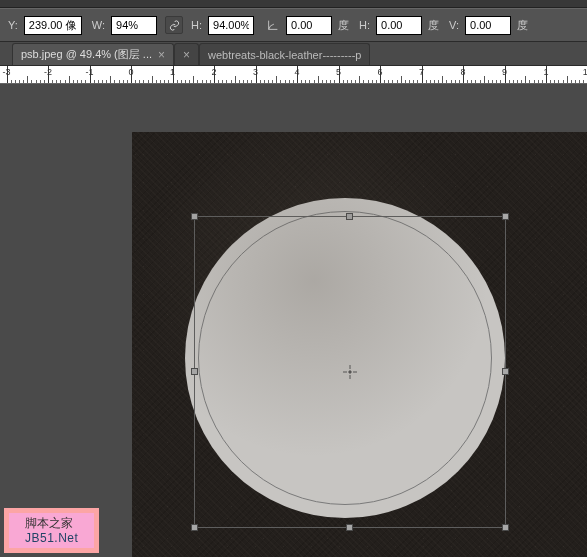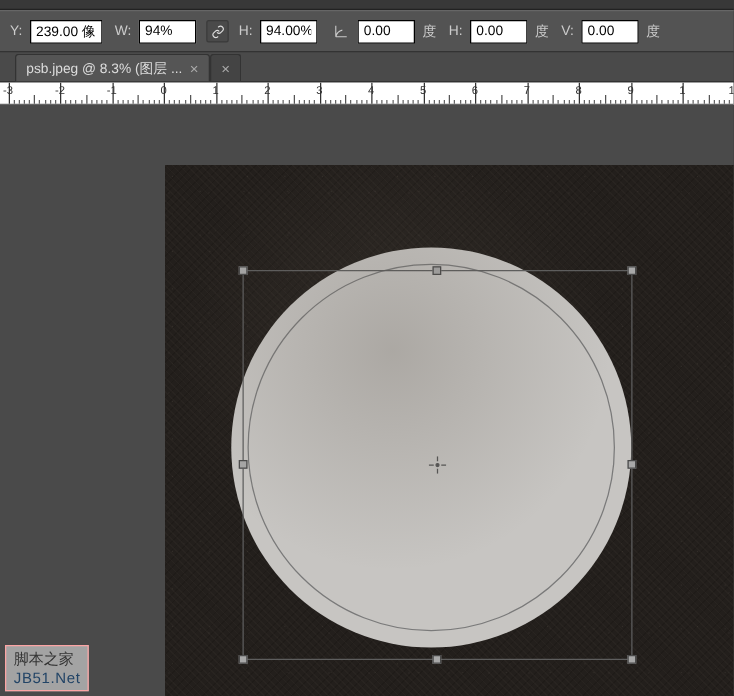--- a/index.html
+++ b/index.html
@@ -49,21 +49,21 @@
 
 .transform-box { position: absolute; left: 62px; top: 84px; width: 312px; height: 312px; border: 1px solid #5e5e5e; }
 .handle { position: absolute; width: 7px; height: 7px; background: #a8a8a8; border: 1px solid #4a4a4a; }
 .h-tl { left: -4px; top: -4px; } .h-tr { right: -4px; top: -4px; }
 .h-bl { left: -4px; bottom: -4px; } .h-br { right: -4px; bottom: -4px; }
 .h-tm { left: 50%; top: -4px; margin-left: -4px; } .h-bm { left: 50%; bottom: -4px; margin-left: -4px; }
 .h-ml { left: -4px; top: 50%; margin-top: -4px; } .h-mr { right: -4px; top: 50%; margin-top: -4px; }
 .center-mark { position: absolute; left: 50%; top: 50%; width: 14px; height: 14px; margin-left: -7px; margin-top: -7px; }
 .center-mark svg { width: 14px; height: 14px; }
 
-.watermark { position: absolute; left: 4px; bottom: 4px; background: #a3a3a3; border: 1px solid #fca5a5; padding: 3px 6px; font-size: 12px; line-height: 1.2; color: #245; }
+.watermark { position: absolute; left: 4px; bottom: 4px; background: #f9a8d4; border: 5px solid #fca5a5; padding: 3px 16px; font-size: 12px; line-height: 1.2; color: #245; }
 .watermark .l1 { display: block; color: #333; }
 .watermark .l2 { display: block; color: #246; letter-spacing: 0.5px; }
 </style>
 </head>
 <body>
 
 <div class="menu-bar"></div>
 
 <div class="options-bar">
   <span class="opt-label">Y:</span>
@@ -88,25 +88,28 @@
   <span class="opt-label">H:</span>
   <input class="opt-input opt-input-s" value="0.00" style="">
   <span class="opt-suffix">度</span>
   <span class="opt-label">V:</span>
   <input class="opt-input opt-input-s" value="0.00" style="">
   <span class="opt-suffix">度</span>
 </div>
 
 <div class="tabs-bar">
   <div class="tab">
-    <span>psb.jpeg @ 8.3% (图层 ...</span>
+    <span>psb.jpeg @ 49.4% (图层 ...</span>
     <span class="close">×</span>
   </div>
   <div class="tab tab-inactive">
     <span class="close">×</span>
+  </div>
+  <div class="tab tab-inactive">
+    <span>webtreats-black-leather---------p</span>
   </div>
 </div>
 
 <div class="ruler-h" id="rulerH">
     <div class="tick" style="left: 6.5px;"></div>
     <div class="tick-label" style="left: 6.5px;">-3</div>
     <div class="tick tick-minor" style="left: 10.65px;"></div>
     <div class="tick tick-minor" style="left: 14.8px;"></div>
     <div class="tick tick-minor" style="left: 18.95px;"></div>
     <div class="tick tick-minor" style="left: 23.1px;"></div>

